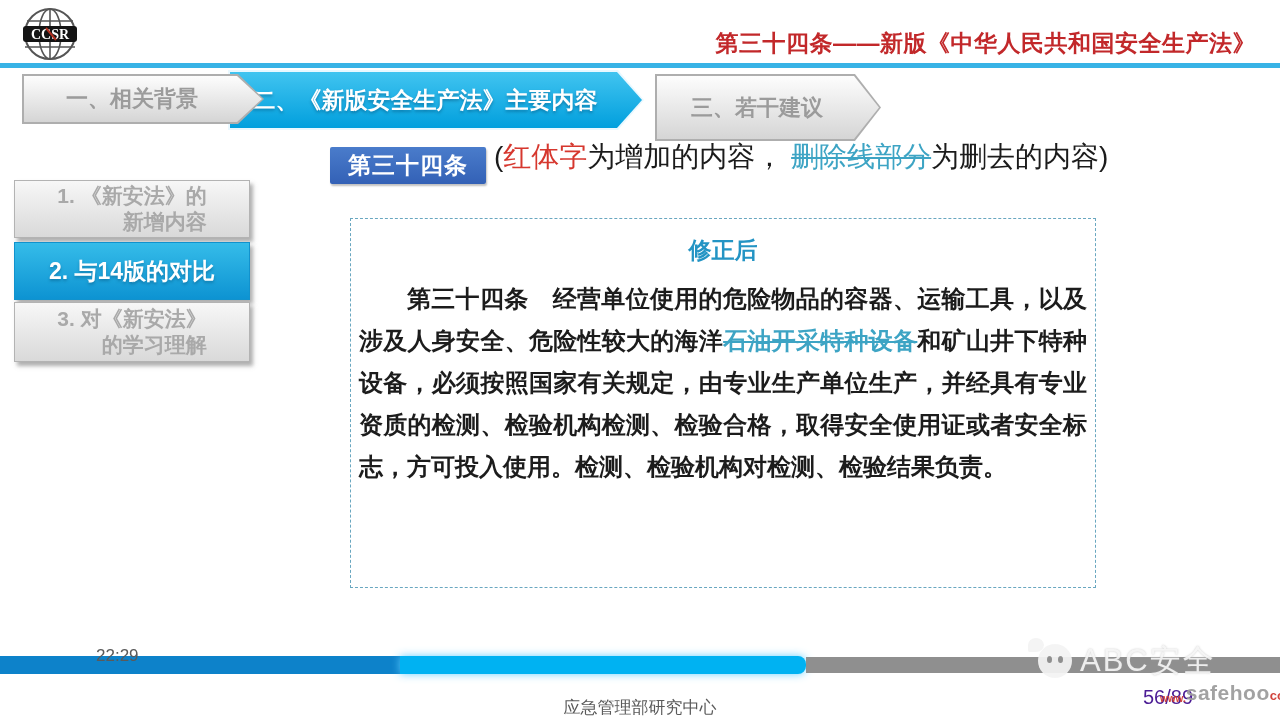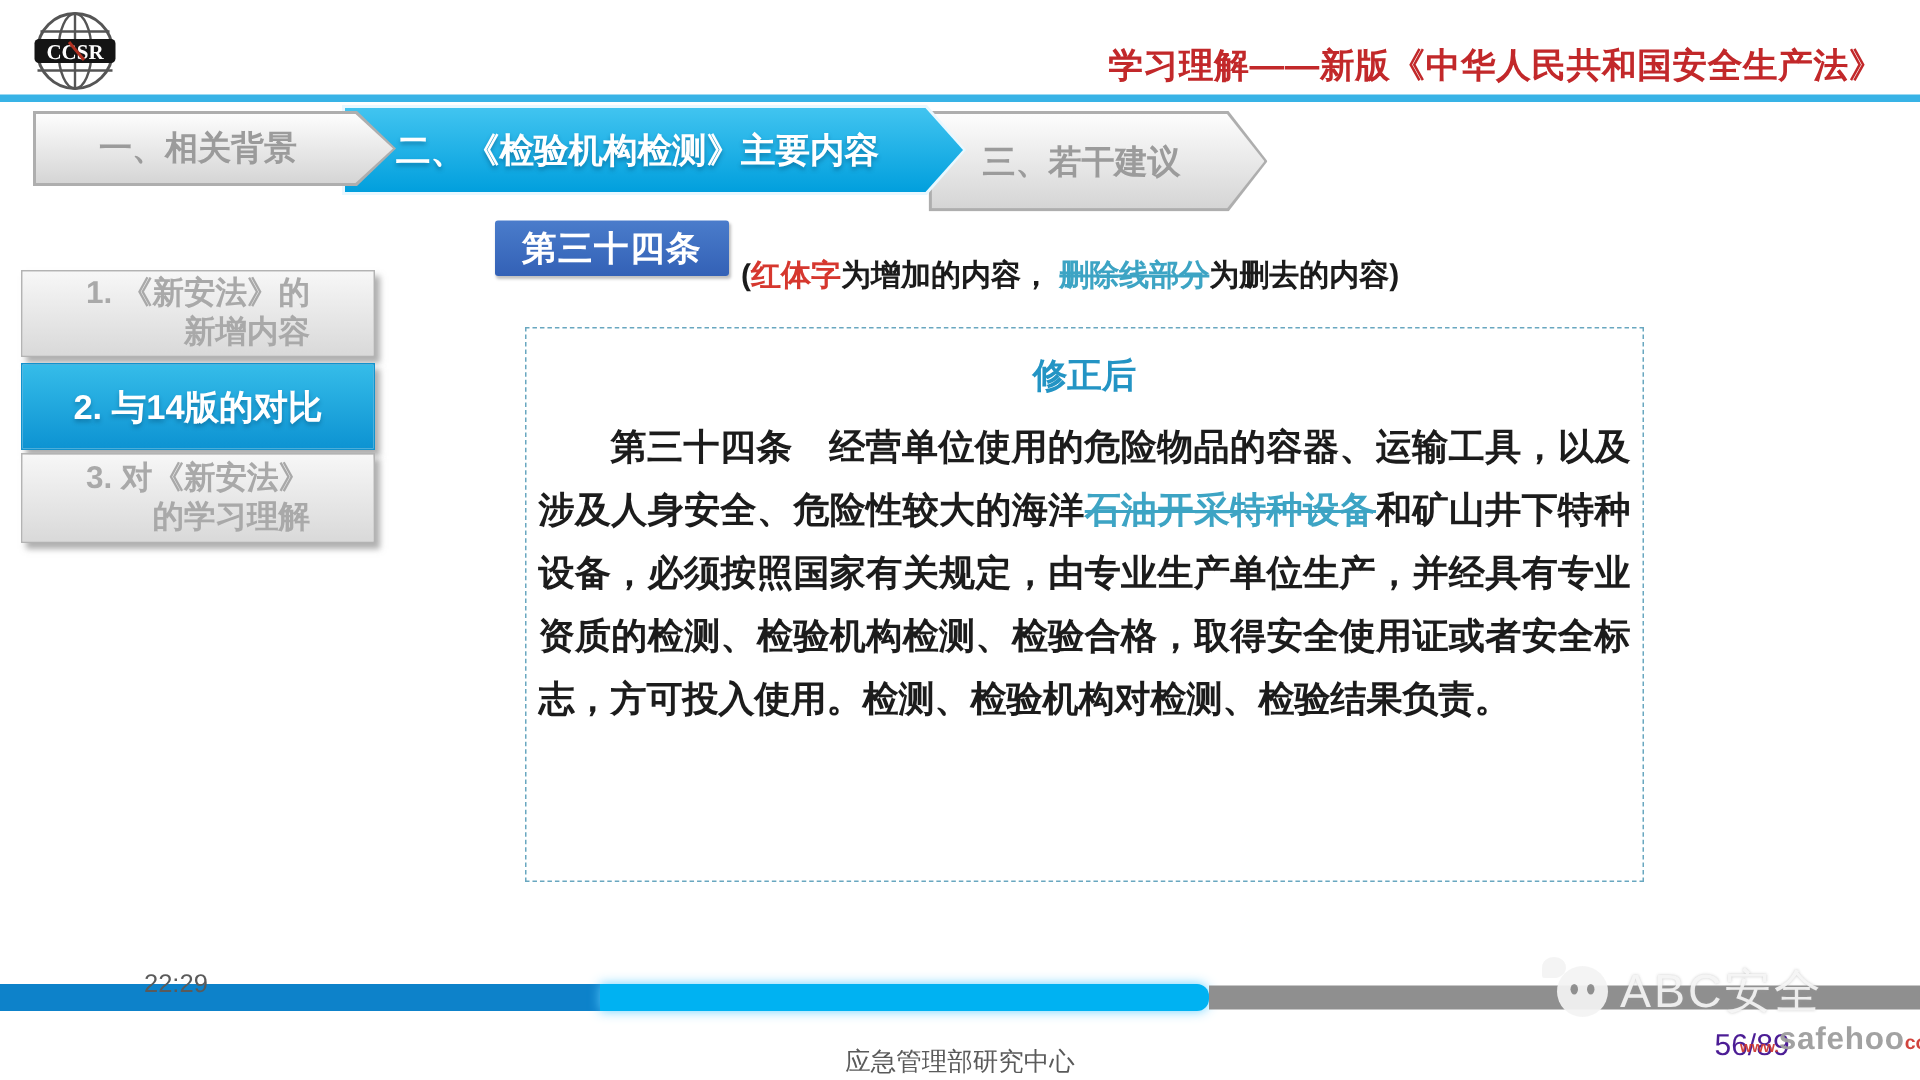--- a/index.html
+++ b/index.html
@@ -23,43 +23,43 @@
     clip-path:polygon(0 0,calc(100% - 25px) 0,100% 50%,calc(100% - 25px) 100%,0 100%);
     display:flex;align-items:center;justify-content:center;padding-right:22px;box-sizing:border-box;}
   .tab-gray .tab-shape{background:#aeaeae;}
   .tab-gray .tab-fill{background:linear-gradient(#fdfdfd,#d5d5d5);color:#9b9b9b;
     font-weight:bold;font-size:22px;}
   .tab-active .tab-shape{background:#e9f8ff;}
   .tab-active .tab-fill{background:linear-gradient(#41c4f0,#019fdd);color:#ffffff;
     font-weight:bold;font-size:23px;text-shadow:0 2px 3px rgba(0,70,110,.45);}
   #tab1{left:22px;top:74px;width:242px;height:50px;z-index:3;}
   #tab2{left:228px;top:70px;width:416px;height:60px;z-index:2;}
-  #tab3{left:619px;top:74px;width:226px;height:67px;z-index:1;font-family:Liberation Mono, monospace;}
+  #tab3{left:655px;top:74px;width:226px;height:67px;z-index:1;font-family:Liberation Mono, monospace;}
   
   .side-item{
     position:absolute;left:14px;width:236px;display:flex;align-items:center;justify-content:center;
     text-align:right;white-space:pre-line;box-sizing:border-box;
     border:1px solid #b3b3b3;box-shadow:3px 4px 4px rgba(110,110,110,.55);margin-top:44px;
   }
   .side-gray{background:linear-gradient(#f7f7f7,#d9d9d9);color:#a9a9a9;font-weight:bold;font-size:21px;line-height:26px;}
   .side-active{background:linear-gradient(#35bce9,#0d93d2);color:#ffffff;font-weight:bold;font-size:23px;
     text-shadow:0 2px 3px rgba(0,70,110,.4);border:1px solid #1192cd;}
   #side1{top:136px;height:58px;}
   #side2{top:198px;height:58px;}
   #side3{top:258px;height:60px;}
   
   .article-badge{
     position:absolute;left:330px;top:147px;width:156px;height:37px;border-radius:2px;
     background:linear-gradient(#4a7ccb,#3361b6);color:#ffffff;font-weight:bold;font-size:23px;
     display:flex;align-items:center;justify-content:center;letter-spacing:1px;
     box-shadow:1px 2px 2px rgba(0,0,0,.25);
   }
   .legend{
-    position:absolute;left:494px;top:167px;height:34px;line-height:34px;
-    font-size:20px;font-weight:bold;color:#1b1b1b;white-space:nowrap;
+    position:absolute;left:494px;top:140px;height:34px;line-height:34px;
+    font-size:28px;font-weight:normal;color:#1b1b1b;white-space:nowrap;
   }
   .legend .red{color:#d6372e;}
   .strike{color:#3da4c4;text-decoration:line-through;text-decoration-thickness:2px;}
   .law-box{
     position:absolute;left:350px;top:218px;width:746px;height:370px;box-sizing:border-box;
     border:1px dashed #69a7c0;background:#ffffff;
   }
   .law-box-title{margin-top:16px;text-align:center;font-size:23px;font-weight:bold;color:#2394c4;}
   .law-text{
     margin:12px auto 0;width:728px;font-size:24px;line-height:42px;color:#1c1c1c;
@@ -103,30 +103,30 @@
     <circle cx="34" cy="28" r="25" fill="none" stroke="#555" stroke-width="2"></circle>
     <ellipse cx="34" cy="28" rx="11" ry="25" fill="none" stroke="#555" stroke-width="1.6"></ellipse>
     <line x1="34" y1="3" x2="34" y2="53" stroke="#555" stroke-width="1.6"></line>
     <line x1="11" y1="15" x2="57" y2="15" stroke="#555" stroke-width="1.6"></line>
     <line x1="9" y1="41" x2="59" y2="41" stroke="#555" stroke-width="1.6"></line>
     <rect x="7" y="20" width="54" height="16" rx="3" fill="#141414"></rect>
     <text x="34" y="33" text-anchor="middle" fill="#ffffff" font-size="14" font-weight="bold" font-family="Liberation Serif, serif">CCSR</text>
     <line x1="30" y1="22" x2="40" y2="34" stroke="#b03020" stroke-width="2"></line>
   </svg>
 
-  <div class="slide-title">学习理解——新版《中华人民共和国安全生产法》</div>
+  <div class="slide-title">第三十四条——新版《中华人民共和国安全生产法》</div>
   <div class="top-line"></div>
 
   <div id="tab1" class="tab tab-gray">
     <div class="tab-shape"></div>
     <div class="tab-fill">一、相关背景</div>
   </div>
   <div id="tab2" class="tab tab-active">
     <div class="tab-shape"></div>
-    <div class="tab-fill">二、《检验机构检测》主要内容</div>
+    <div class="tab-fill">二、《新版安全生产法》主要内容</div>
   </div>
   <div id="tab3" class="tab tab-gray">
     <div class="tab-shape"></div>
     <div class="tab-fill">三、若干建议</div>
   </div>
 
   <div id="side1" class="side-item side-gray">1. 《新安法》的
 新增内容</div>
   <div id="side2" class="side-item side-active">2. 与14版的对比</div>
   <div id="side3" class="side-item side-gray">3. 对《新安法》

